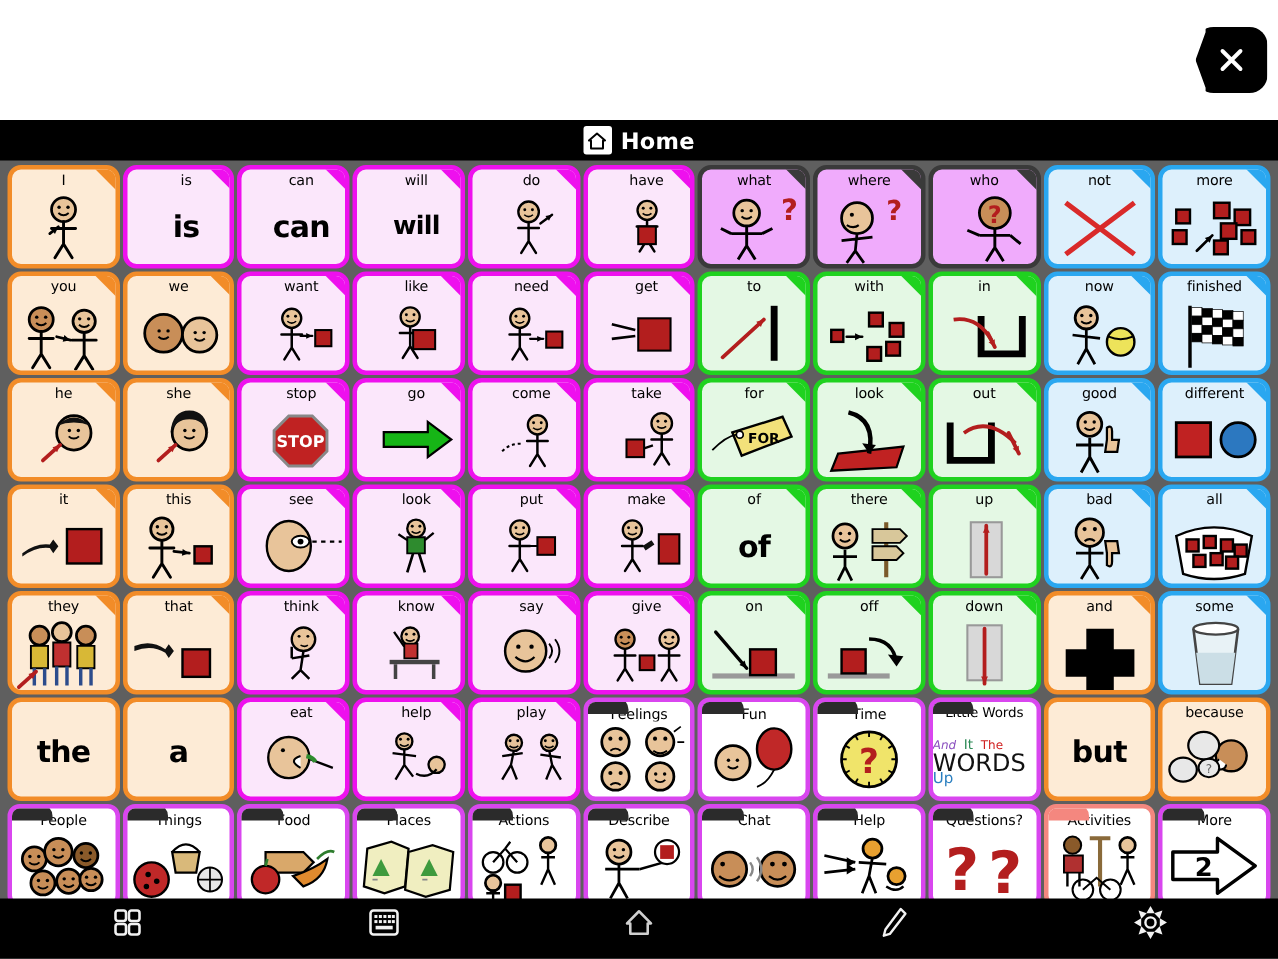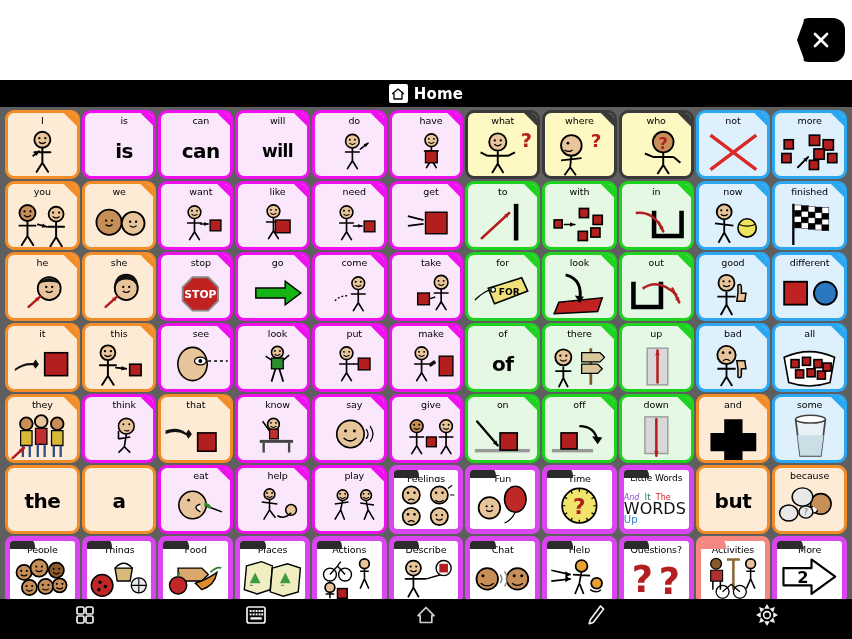--- a/index.html
+++ b/index.html
@@ -72,27 +72,27 @@
 
   
   .c-orange{border-color:#F28C28;background:#FDEBD6;}
   .c-orange .corner{background:#F28C28;}
   .c-mag{border-color:#EE10EE;background:#FBE7FB;padding-left:10px;}
   .c-mag .corner{background:#EE10EE;}
   .c-green{border-color:#1FD21F;background:#E4F8E4;}
   .c-green .corner{background:#1FD21F;}
   .c-blue{border-color:#2AA7F0;background:#DDF0FC;justify-content:flex-end;}
   .c-blue .corner{background:#2AA7F0;}
-  .c-white{border-color:#3A3A3A;background:#fef9c3;}
+  .c-white{border-color:#3A3A3A;background:#f0abfc;}
   .c-white .corner{background:#3A3A3A;}
   .c-plain{border-color:#F28C28;background:#FDEBD6;}
 
   
   .folder{
-    border:5px solid #d946ef;background:#fff;border-radius:8px;
+    border:3px solid #d946ef;background:#fff;border-radius:8px;
     position:relative;padding-top:3px;
   }
   .folder .tab{
     position:absolute;left:-3px;top:-3px;width:44%;height:11px;
     background:#2B2B2B;border-radius:8px 8px 0 0;
   }
   .folder.sel{border-color:#F4877F;}
   .folder.sel .tab{background:#F4877F;}
 
   
@@ -717,41 +717,41 @@
               <circle cx="29" cy="10" r="5.5" fill="#E8C49A" stroke="#000" stroke-width="1.6"></circle>
               <path d="M24 16 h10 v14 h-10 Z" fill="#C03030" stroke="#000" stroke-width="1.1"></path>
               <circle cx="43" cy="12" r="5.5" fill="#C88E58" stroke="#000" stroke-width="1.6"></circle>
               <path d="M38 18 h10 v13 h-10 Z" fill="#D8B836" stroke="#000" stroke-width="1.1"></path>
               <path d="M13 31 L13 41 M19 31 L19 41 M26 30 L26 41 M32 30 L32 41 M40 31 L40 41 M46 31 L46 41" stroke="#2C4C8C" stroke-width="2"></path>
               <path d="M4 42 L14 33" stroke="#B31E1E" stroke-width="2.2" stroke-linecap="round"></path>
               <path d="M14 33 L12.259725891395727 37.25810357165271 L9.58274115491177 34.28367608667054 Z" fill="#B31E1E"></path>
             </svg>
           </div>
         </div>
+        <div class="cell c-orange">
+          <div class="corner"></div>
+          <div class="lbl">that</div>
+          <div class="art">
+            <svg viewBox="0 0 60 44" width="100%" height="100%">
+              <path d="M4 18 q10 -4 18 2 l2 -3 l3 4 l-3 4 l-2 -3 q-8 -5 -18 -1 Z" fill="#111"></path>
+              <rect x="32" y="20" width="16" height="16" fill="#B31E1E" stroke="#000" stroke-width="1.4"></rect>
+            </svg>
+          </div>
+        </div>
         <div class="cell c-mag">
           <div class="corner"></div>
           <div class="lbl">think</div>
           <div class="art">
             <svg viewBox="0 0 60 44" width="100%" height="100%">
               <circle cx="32" cy="13" r="8" fill="#E8C49A" stroke="#000" stroke-width="1.6"></circle>
               <circle cx="29" cy="11" r="1" fill="#000"></circle>
               <circle cx="35" cy="11" r="1" fill="#000"></circle>
               <path d="M30 17 q3 1.6 5 0" stroke="#000" stroke-width="1.1" fill="none"></path>
               <path d="M32 21 L30 34 M24 26 L36 24 M30 34 L24 40 M30 34 L36 40" stroke="#000" stroke-width="1.7" fill="none"></path>
               <path d="M24 26 L24 18" stroke="#000" stroke-width="1.7"></path>
-            </svg>
-          </div>
-        </div>
-        <div class="cell c-orange">
-          <div class="corner"></div>
-          <div class="lbl">that</div>
-          <div class="art">
-            <svg viewBox="0 0 60 44" width="100%" height="100%">
-              <path d="M4 18 q10 -4 18 2 l2 -3 l3 4 l-3 4 l-2 -3 q-8 -5 -18 -1 Z" fill="#111"></path>
-              <rect x="32" y="20" width="16" height="16" fill="#B31E1E" stroke="#000" stroke-width="1.4"></rect>
             </svg>
           </div>
         </div>
         <div class="cell c-mag">
           <div class="corner"></div>
           <div class="lbl">know</div>
           <div class="art">
             <svg viewBox="0 0 60 44" width="100%" height="100%">
               <circle cx="26" cy="11" r="6" fill="#E8C49A" stroke="#000" stroke-width="1.6"></circle>
               <circle cx="23.4" cy="9.6" r="1" fill="#000"></circle>

